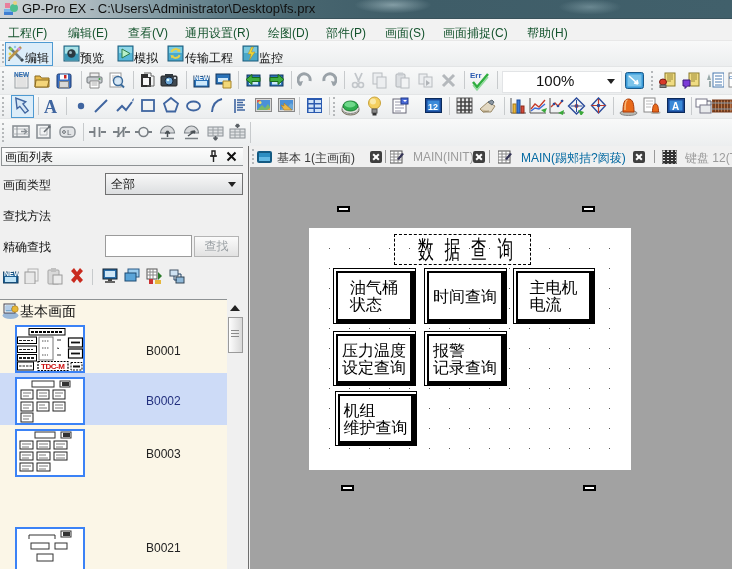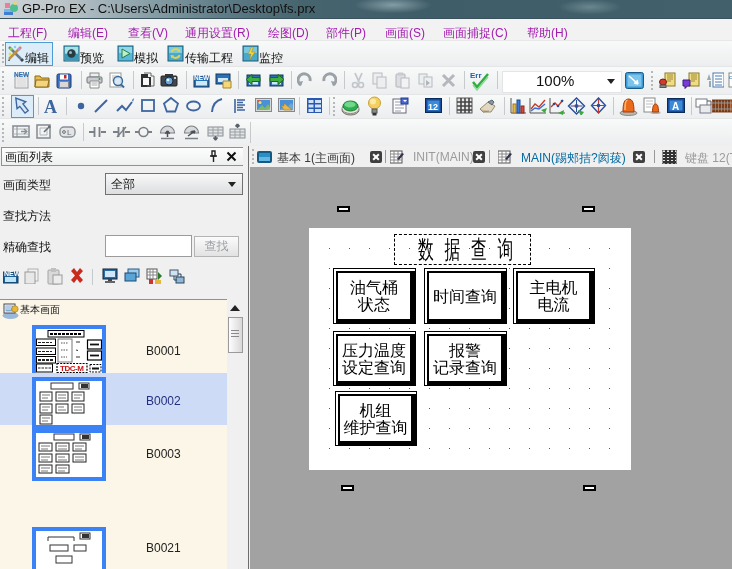--- a/index.html
+++ b/index.html
@@ -8,21 +8,21 @@
 
 #titlebar{left:0;top:0;width:732px;height:18px;
 background:
 radial-gradient(ellipse 55px 12px at 393px 5px, rgba(175,198,204,.6), rgba(175,198,204,0) 70%),
 radial-gradient(ellipse 45px 11px at 590px 7px, rgba(140,168,176,.55), rgba(140,168,176,0) 70%),
 linear-gradient(90deg,#ced4d7 0px,#bcc5c9 60px,#8da3ab 140px,#5f7d88 220px,#47656f 300px,#3f5d68 420px,#41606b 732px);
 border-bottom:1px solid #39525b;}
 #titletext{left:22px;top:1px;font-size:13px;color:#101010;}
 
 #menubar{left:0;top:19px;width:732px;height:21px;background:#f2f2f2;border-bottom:1px solid #e8e8e8;}
-#menubar span{position:absolute;top:6px;font-size:12px;color:#a21caf;white-space:nowrap;}
+#menubar span{position:absolute;top:6px;font-size:12px;color:#14532d;white-space:nowrap;}
 
 .tbar{left:0;width:732px;background:linear-gradient(#f8f9f9,#eceeef);border-bottom:1px solid #e3e5e6;}
 #modebar{top:41px;height:25px;}
 #stdbar{top:67px;height:27px;}
 #drawbar{top:95px;height:23px;}
 #partsbar{top:119px;height:27px;border-bottom:1px solid #c6c9cb;}
 .grip{position:absolute;width:3px;border-left:2px dotted #b5b8ba;}
 .vsep{position:absolute;width:1px;background:#c7cacc;}
 .modetext{position:absolute;top:9px;font-size:12px;color:#111;white-space:nowrap;}
 #editbox{left:5px;top:1px;width:46px;height:22px;border:1px solid #4e9ad2;background:#dcedf9;} 
@@ -36,35 +36,35 @@
 .combo .arr{position:absolute;right:6px;top:8px;width:0;height:0;border-left:4px solid transparent;border-right:4px solid transparent;border-top:5px solid #222;}
 #searchbox{left:105px;top:89px;width:85px;height:20px;border:1px solid #9b9b9b;background:#fff;}
 #searchbtn{left:194px;top:90px;width:43px;height:19px;border:1px solid #b4b4b4;background:linear-gradient(#fbfbfb,#e2e2e2);font-size:12px;color:#9aa0a4;text-align:center;line-height:19px;}
 
 #listbox{left:0px;top:153px;width:227px;height:270px;background:#fbf6e7;border-top:1px solid #8e9294;}
 #pscroll{left:227px;top:154px;width:16px;height:269px;background:#f0f0f0;border-right:1px solid #9a9a9a;}
 #pscroll .up{position:absolute;left:1px;top:1px;width:14px;height:15px;background:#f0f0f0;}
 #pscroll .thumbbar{position:absolute;left:1px;top:17px;width:13px;height:34px;background:linear-gradient(90deg,#fdfdfd,#d8d8d8);border:1px solid #9a9a9a;}
 .lrow{position:absolute;left:0;width:227px;height:52px;}
 .lrow .name{position:absolute;left:146px;top:17px;font-size:12px;color:#222;}
-.thumb{position:absolute;left:32px;top:4px;width:66px;height:44px;background:#fff;border:4px solid #3b82f6;}
+.thumb{position:absolute;left:15px;top:4px;width:66px;height:44px;background:#fff;border:2px solid #3b82f6;}
 
 #mainbg{left:243px;top:146px;width:489px;height:423px;background:#f0f0f0;}
 #vline{left:248px;top:146px;width:1px;height:423px;background:#6e6e6e;}
 #canvas{left:250px;top:167px;width:482px;height:402px;background:#a2a2a2;}
 #screen{position:absolute;left:59px;top:61px;width:322px;height:242px;background:#fff;}
 
 .handle{position:absolute;width:9px;height:2px;background:#fff;border:2px solid #000;}
 
 #dashrect{position:absolute;left:85px;top:6px;width:135px;height:29px;border:1px dashed #000;}
 #dashrect .t{position:absolute;left:0;top:0;width:100%;height:100%;display:flex;align-items:center;justify-content:center;}
 .hmiserif{font-family:"Liberation Serif",serif;color:#000;}
 
 .btn3d{position:absolute;border:1px solid #000;background:#fff;}
-.btn3d .face{position:absolute;left:2px;top:2px;right:0px;bottom:0px;border:2px solid #000;border-right-width:5px;border-bottom-width:4px;background:#fff;display:flex;align-items:center;justify-content:center;text-align:center;}
+.btn3d .face{position:absolute;left:2px;top:2px;right:0px;bottom:0px;border:2px solid #000;border-right-width:5px;border-bottom-width:4px;background:#fff;display:flex;align-items:center;justify-content:center;}
 .btn3d .face .tx{font-size:16px;line-height:17px;letter-spacing:0px;}
 #retbtn{position:absolute;left:258px;top:2px;width:53px;height:33px;border:2px solid #000;background:#fff;}
 #retbtn .face{position:absolute;left:2px;top:1px;right:0;bottom:0;border:2px solid #000;border-right-width:4px;border-bottom-width:3px;background:#fff;display:flex;align-items:center;justify-content:center;}
 
 #tabbar{left:249px;top:146px;width:483px;height:21px;background:#f0f0f0;}
 .tabtx{position:absolute;top:4px;font-size:12px;white-space:nowrap;}
 .tabx{position:absolute;top:5px;width:12px;height:12px;background:#3f3f3f;border-radius:2px;}
 .tabx:before{content:"";position:absolute;left:2px;top:5px;width:8px;height:2px;background:#fff;transform:rotate(45deg);}
 .tabx:after{content:"";position:absolute;left:2px;top:5px;width:8px;height:2px;background:#fff;transform:rotate(-45deg);}
 .tsep{position:absolute;top:4px;width:1px;height:13px;background:#9a9a9a;}
@@ -552,21 +552,21 @@
       </svg>
  </div>
  <div class="abs" id="listbox">
   <svg class="abs" style="left:2px;top:3px" width="17" height="16" viewBox="0 0 17 16">
         <ellipse cx="8.5" cy="12.5" rx="8" ry="3.5" fill="#9ab8d8"></ellipse>
         <rect x="2" y="1" width="11" height="9" fill="#fff" stroke="#445"></rect>
         <rect x="3.5" y="2.5" width="8" height="6" fill="#7aaad0"></rect>
         <path d="M4 4h6M4 6h5" stroke="#eef"></path>
         <circle cx="13" cy="6" r="3.2" fill="#e8b838" stroke="#a87818" stroke-width="0.6"></circle>
       </svg>
-  <div class="abs" style="left:20px;top:3px;font-size:10px;color:#111">基本画面</div>
+  <div class="abs" style="left:20px;top:3px;font-size:14px;color:#111">基本画面</div>
   <div class="lrow" style="top:20px">
    <div class="thumb" style="top:5px">
     <svg width="66" height="44" viewBox="0 0 66 44">
      <rect x="12" y="1.5" width="36" height="6.5" fill="#fff" stroke="#000"></rect>
      <path d="M14 5h32" stroke="#000" stroke-width="1.8" stroke-dasharray="3 1"></path>
      <rect x="0.5" y="10" width="19" height="6.5" fill="#fff" stroke="#000" stroke-width="1"></rect>
             <path d="M2 13.5h14" stroke="#222" stroke-width="1.2" stroke-dasharray="3 1"></path>
      <rect x="0.5" y="19" width="19" height="6.5" fill="#fff" stroke="#000" stroke-width="1"></rect>
             <path d="M2 22.5h14" stroke="#222" stroke-width="1.2" stroke-dasharray="3 1"></path>
      <rect x="0.5" y="27.5" width="19" height="6.5" fill="#fff" stroke="#000" stroke-width="1"></rect>
@@ -659,21 +659,21 @@
       <rect x="2" y="6" width="11" height="4" fill="#63b9e3"></rect>
     </svg>
  <div class="tabtx" style="left:28px;color:#3a3a3a">基本 1(主画面)</div>
  <div class="tabx" style="left:121px"></div>
  <div class="tsep" style="left:136px"></div>
  <svg class="abs" style="left:141px;top:4px" width="14" height="14" viewBox="0 0 14 14">
       <rect x="0" y="1" width="12" height="12" fill="#fff" stroke="#555"></rect>
       <path d="M0 4h12M0 7h12M0 10h12M4 1v12M8 1v12" stroke="#888" stroke-width="1"></path>
       <path d="M7 9l5-6 2 1-5 6z" fill="#335"></path>
     </svg>
- <div class="tabtx" style="left:164px;color:#9b9b9b">INIT(MAIN)</div>
+ <div class="tabtx" style="left:164px;color:#9b9b9b">MAIN(INIT)</div>
  <div class="tabx" style="left:224px"></div>
  <div class="tsep" style="left:240px"></div>
  <svg class="abs" style="left:249px;top:4px" width="14" height="14" viewBox="0 0 14 14">
       <rect x="0" y="1" width="12" height="12" fill="#fff" stroke="#555"></rect>
       <path d="M0 4h12M0 7h12M0 10h12M4 1v12M8 1v12" stroke="#888" stroke-width="1"></path>
       <path d="M7 9l5-6 2 1-5 6z" fill="#335"></path>
     </svg>
  <div class="tabtx" style="left:272px;color:#0369a1">MAIN(踢郟拮?阂菝)</div>
  <div class="tabx" style="left:384px"></div>
  <div class="tsep" style="left:405px"></div>

